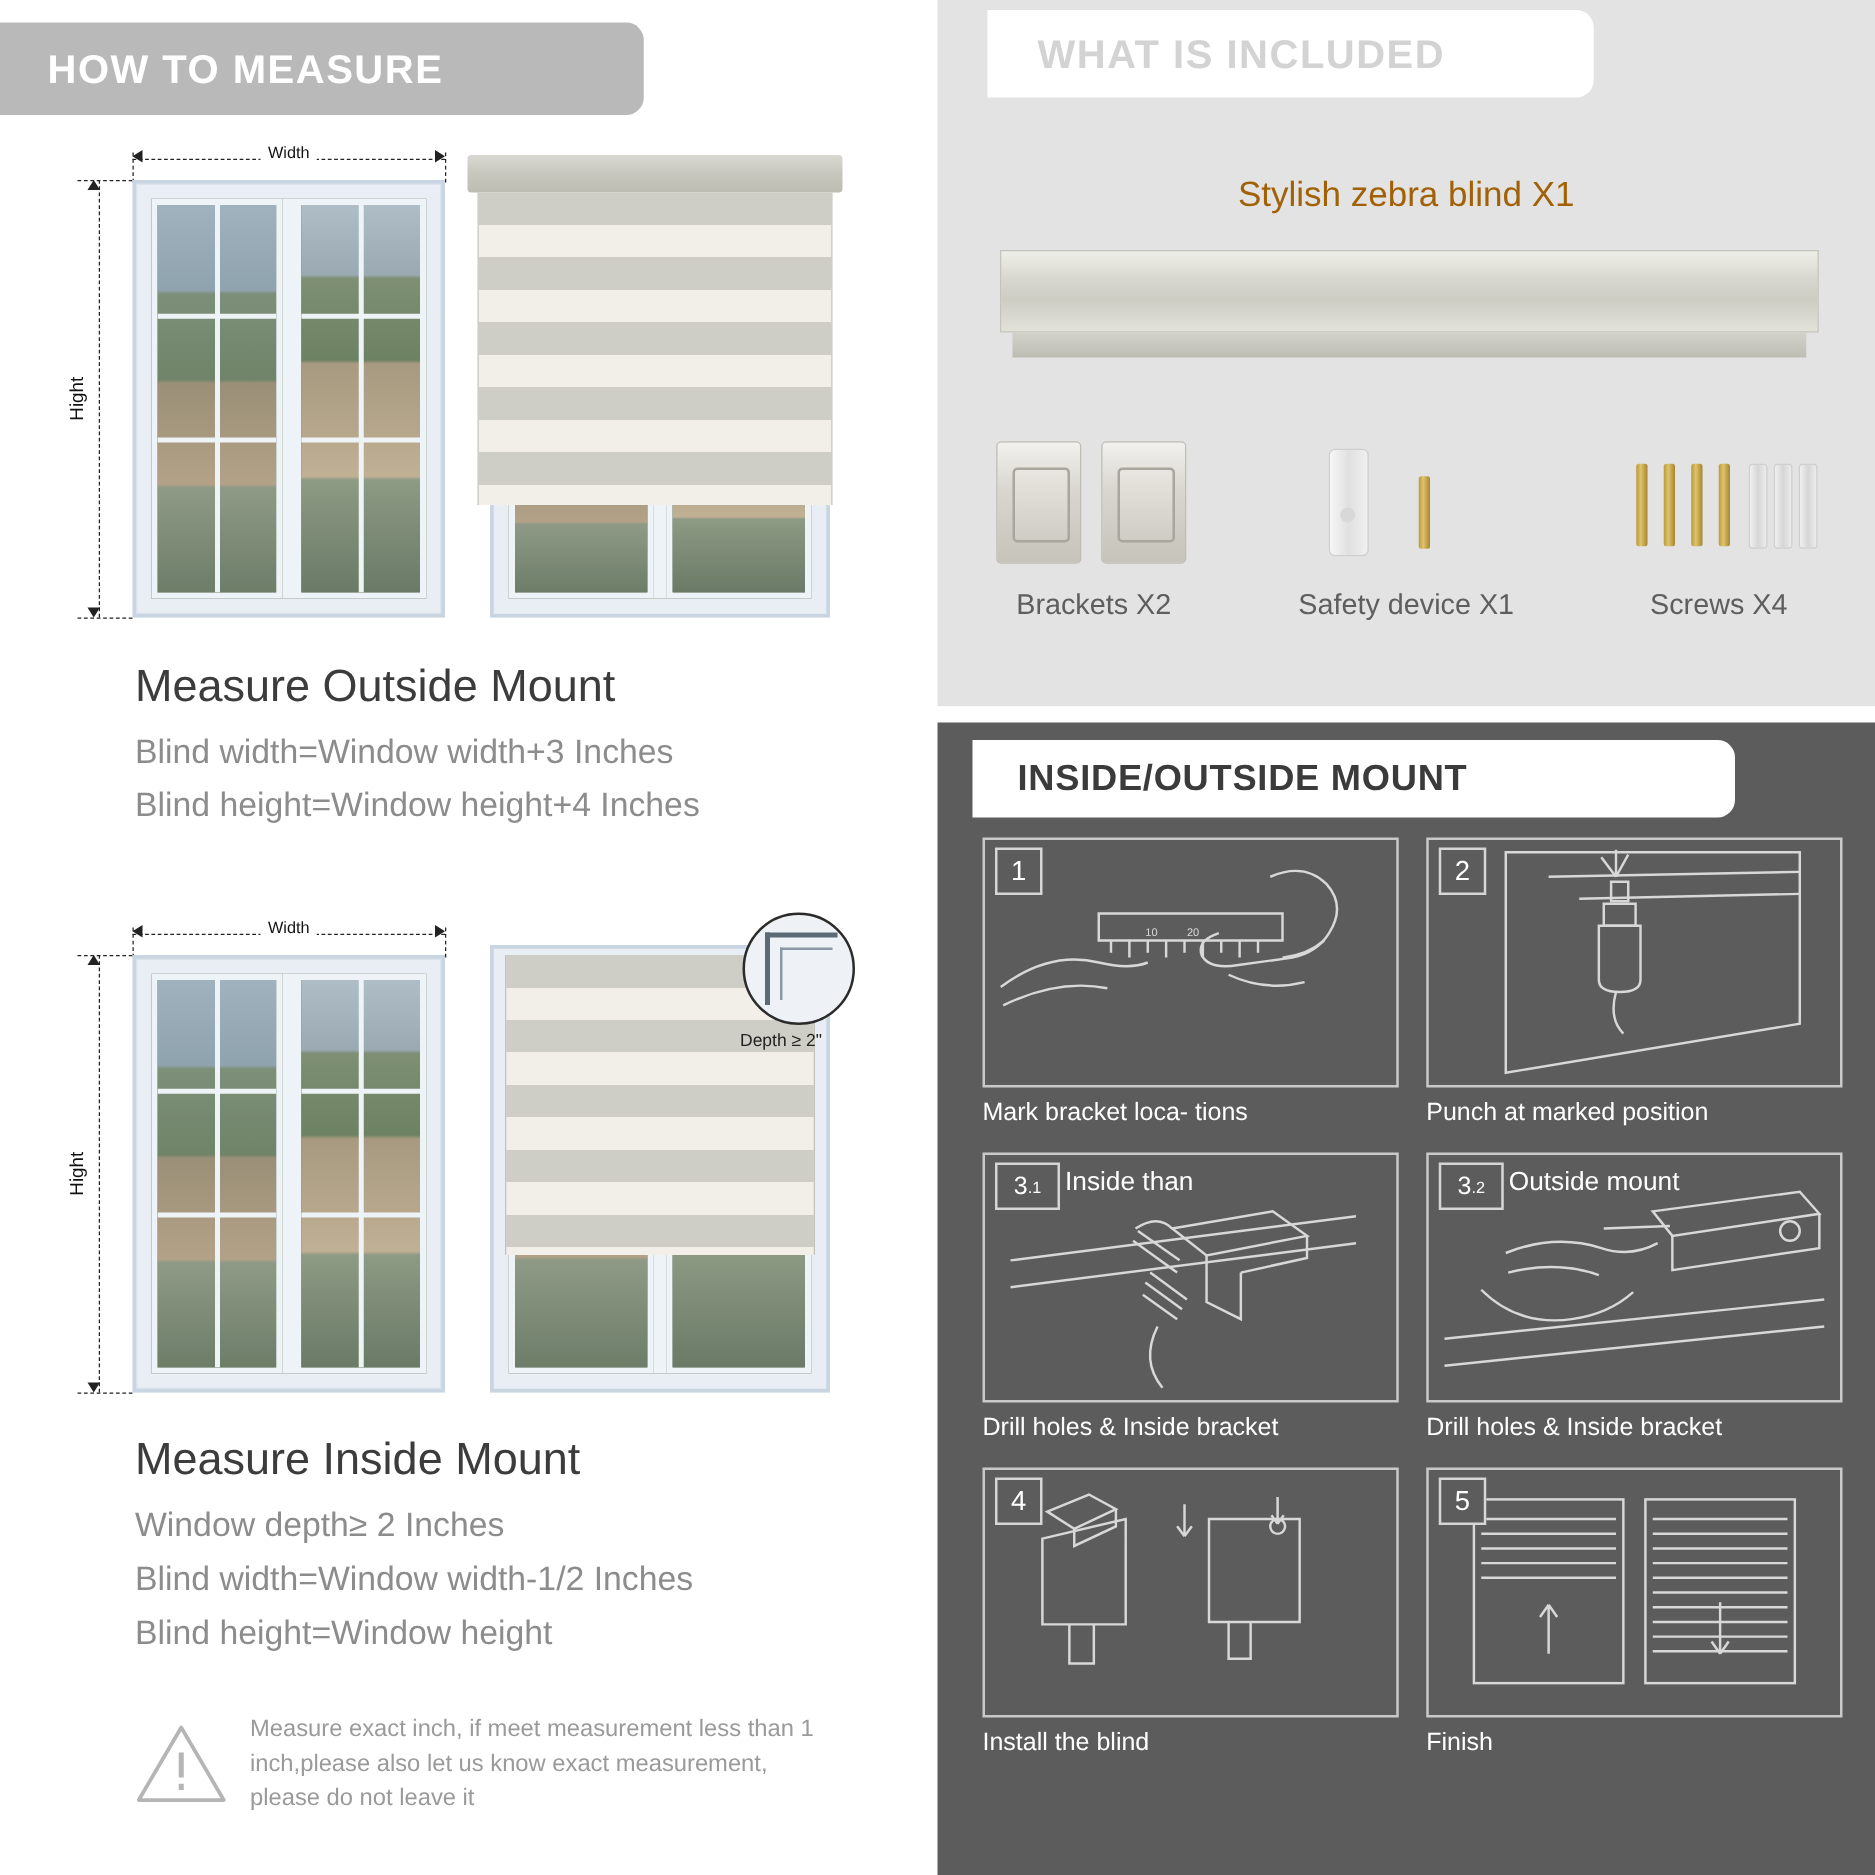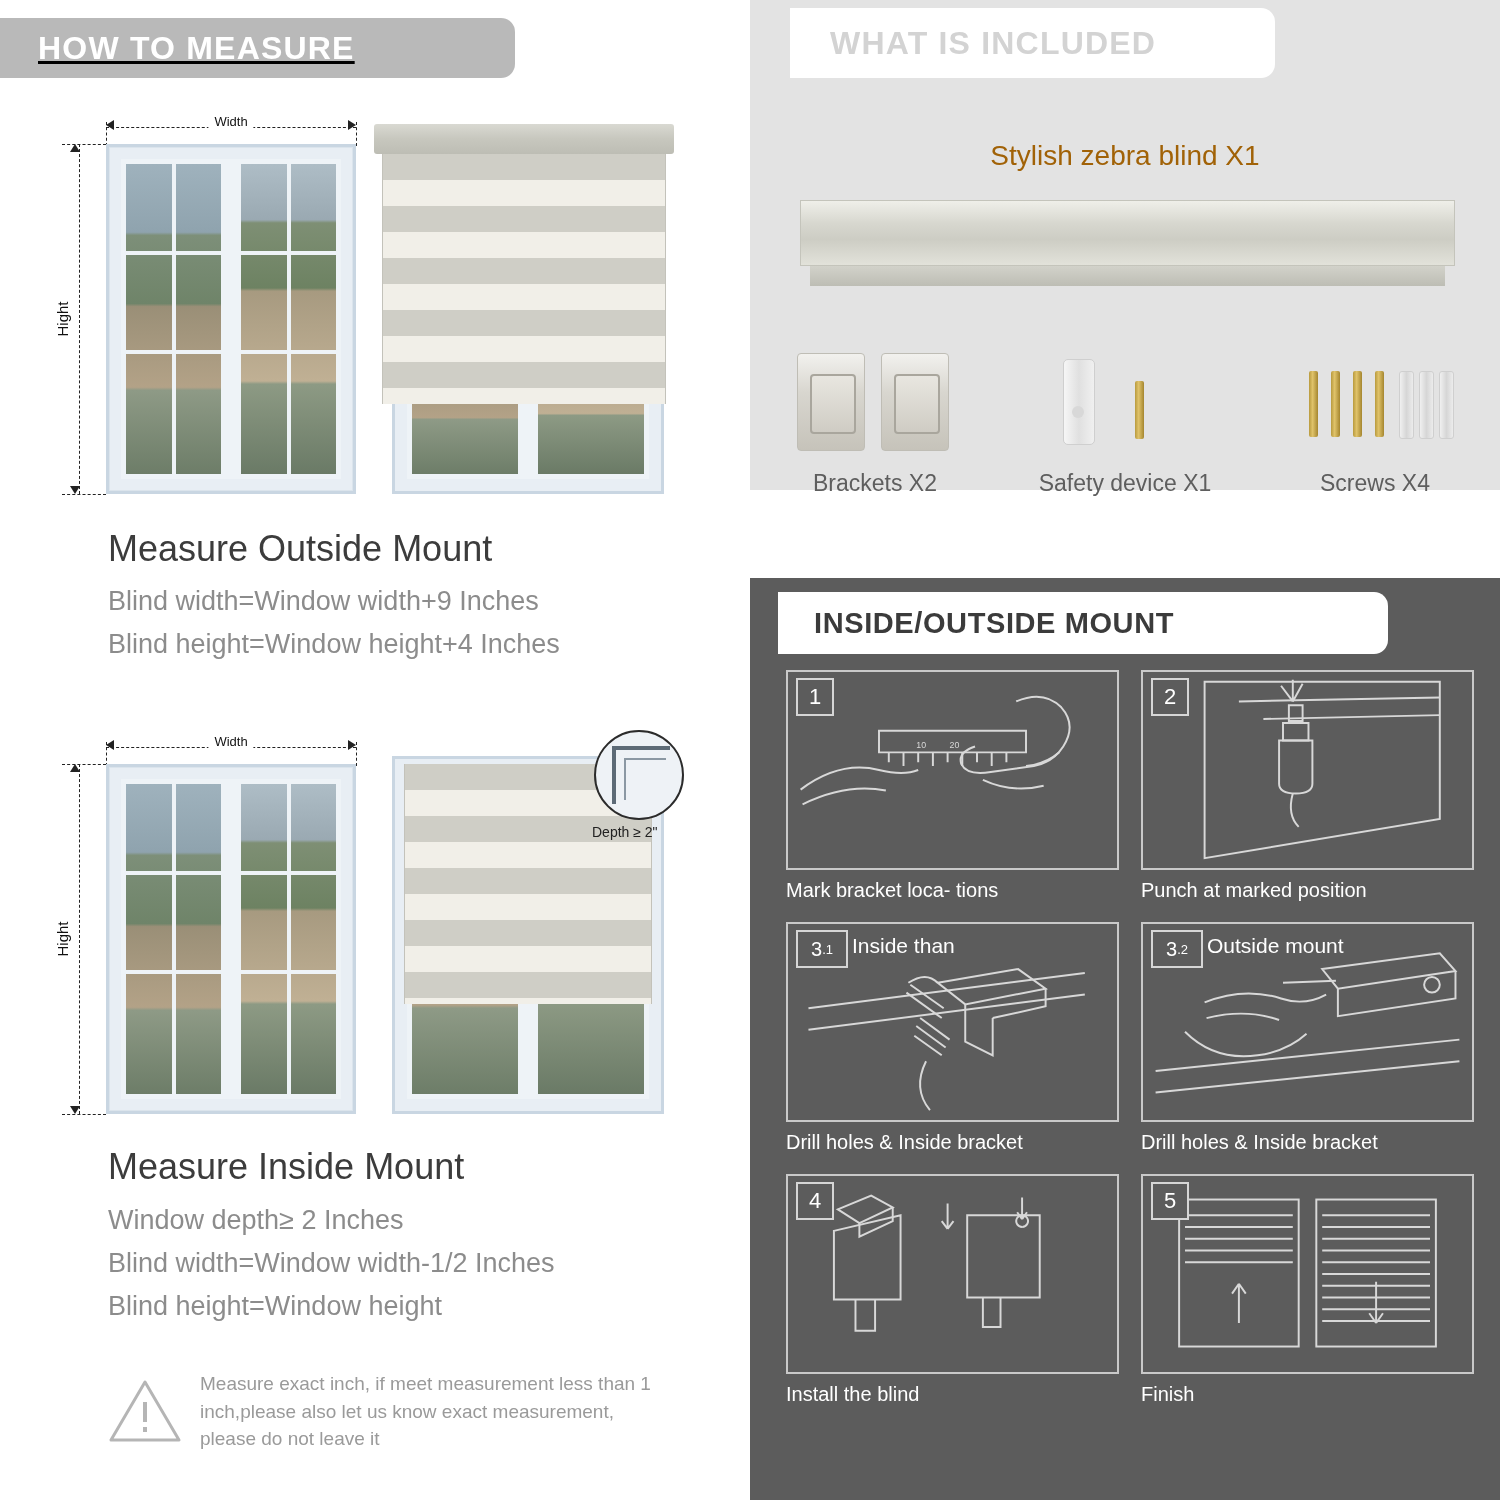--- a/index.html
+++ b/index.html
@@ -29,24 +29,23 @@
   }
   .banner {
     position: absolute;
     display: flex;
     align-items: center;
     border-radius: 0 14px 14px 0;
     box-sizing: border-box;
   }
   .banner-left {
     left: 0; top: 18px;
-    width: 515px; height: 60px;
+    width: 515px; height: 74px;
     background: #b9b9b9;
     padding-left: 38px;
-    text-decoration: underline;
   }
   .banner-left .banner-text {
     color: #ffffff;
     font-size: 32px;
     font-weight: bold;
     letter-spacing: 1.2px;
   }
 
   
   .measure-block { position: absolute; left: 0; width: 740px; }
@@ -247,21 +246,21 @@
 
   
   .right-col {
     position: absolute;
     left: 750px; top: 0;
     width: 750px; height: 1500px;
   }
   .included-panel {
     position: absolute;
     left: 0; top: 0;
-    width: 750px; height: 490px;
+    width: 750px; height: 565px;
     background: #e3e3e3;
   }
   .banner-white {
     position: absolute;
     left: 40px; top: 8px;
     width: 485px; height: 70px;
     background: #ffffff;
     border-radius: 0 14px 14px 0;
     display: flex; align-items: center;
     padding-left: 40px;
@@ -502,21 +501,21 @@
           </div>
         </div>
       </div>
       <div class="blind-wrap" style="left:374px; top:24px; width:300px; height:280px;">
         <div class="headrail"></div>
         <div class="zebra" style="top:30px; height:250px;"></div>
       </div>
     </div>
 
     <div class="heading" style="left:108px; top:528px;">Measure Outside Mount</div>
-    <div class="subline" style="left:108px; top:586px;">Blind width=Window width+9 Inches</div>
+    <div class="subline" style="left:108px; top:586px;">Blind width=Window width+3 Inches</div>
     <div class="subline" style="left:108px; top:629px;">Blind height=Window height+4 Inches</div>
 
     <div class="measure-block mb2">
 
       <div class="dim-width" style="top: 16px;">
         <div class="line"></div>
         <div class="cap-l"></div>
         <div class="cap-r"></div>
         <div class="lbl">Width</div>
       </div>

